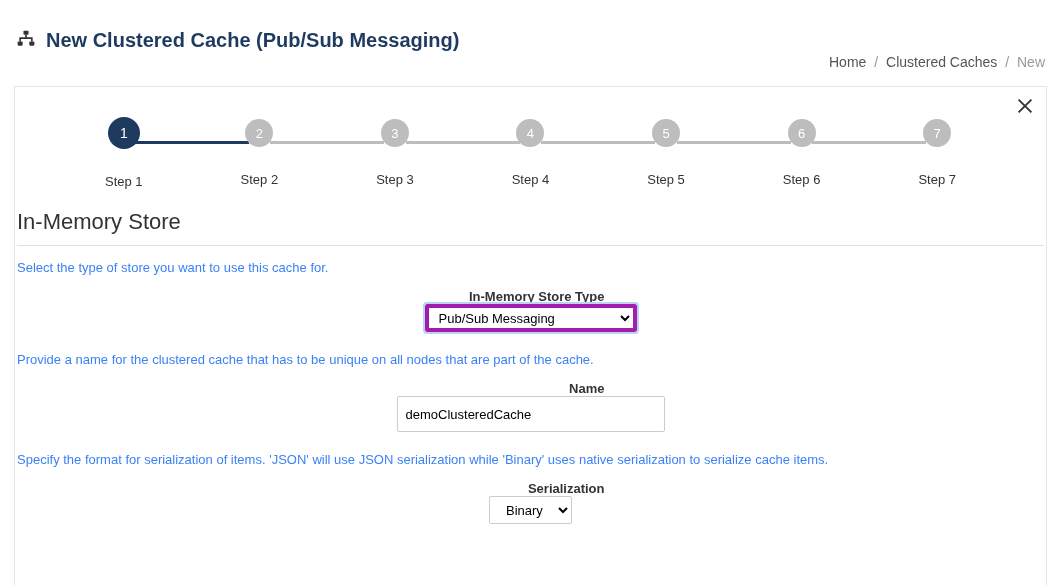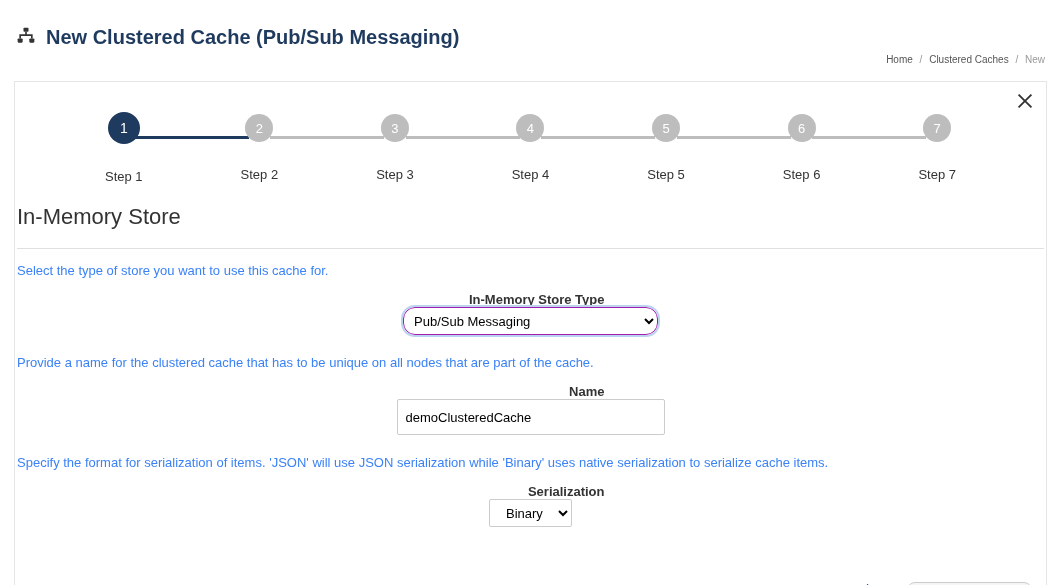--- a/index.html
+++ b/index.html
@@ -23,21 +23,21 @@
       align-items: center;
       gap: 10px;
     }
     .page-title {
       font-size: 20px;
       font-weight: 600;
       color: #1f3a5f;
       text-align: right;
     }
     .breadcrumb {
-      font-size: 10px;
+      font-size: 14px;
       color: #555;
       margin-top: 44px;
     }
     .breadcrumb a {
       color: #555;
       text-decoration: none;
     }
     .breadcrumb .current { color: #999; }
     .breadcrumb .sep { color: #999; margin: 0 4px; }
     .wizard-container {
@@ -101,21 +101,21 @@
     .line.active {
       background: #1f3a5f;
     }
     .content {
       padding: 0 0 0 0;
     }
     .section-title {
       font-size: 22px;
       font-weight: 400;
       color: #333;
-      margin: 10px 0 18px 0;
+      margin: 10px 0 10px 0;
       padding: 0 0 0 0;
     }
     .hr {
       border: none;
       border-top: 1px solid #e0e0e0;
       margin: 8px 0 14px 0;
     }
     .desc {
       font-size: 13px;
       color: #3b82f6;
@@ -129,27 +129,27 @@
     }
     .form-label {
       width: 180px;
       text-align: right;
       padding-right: 16px;
       font-size: 13px;
       font-weight: 600;
       color: #333;
     }
     select.highlighted {
-      width: 255px;
+      width: 212px;
       height: 28px;
       padding: 2px 6px;
-      border: 1px solid #a21caf;
+      border: 4px solid #a21caf;
       outline: 2px solid #bcd3f0;
       outline-offset: 0;
-      border-radius: 12px;
+      border-radius: 2px;
       font-size: 13px;
       background: #fff;
     }
     input[type=text].field {
       width: 268px;
       height: 36px;
       padding: 2px 8px;
       border: 1px solid #ccc;
       border-radius: 2px;
       font-size: 13px;

